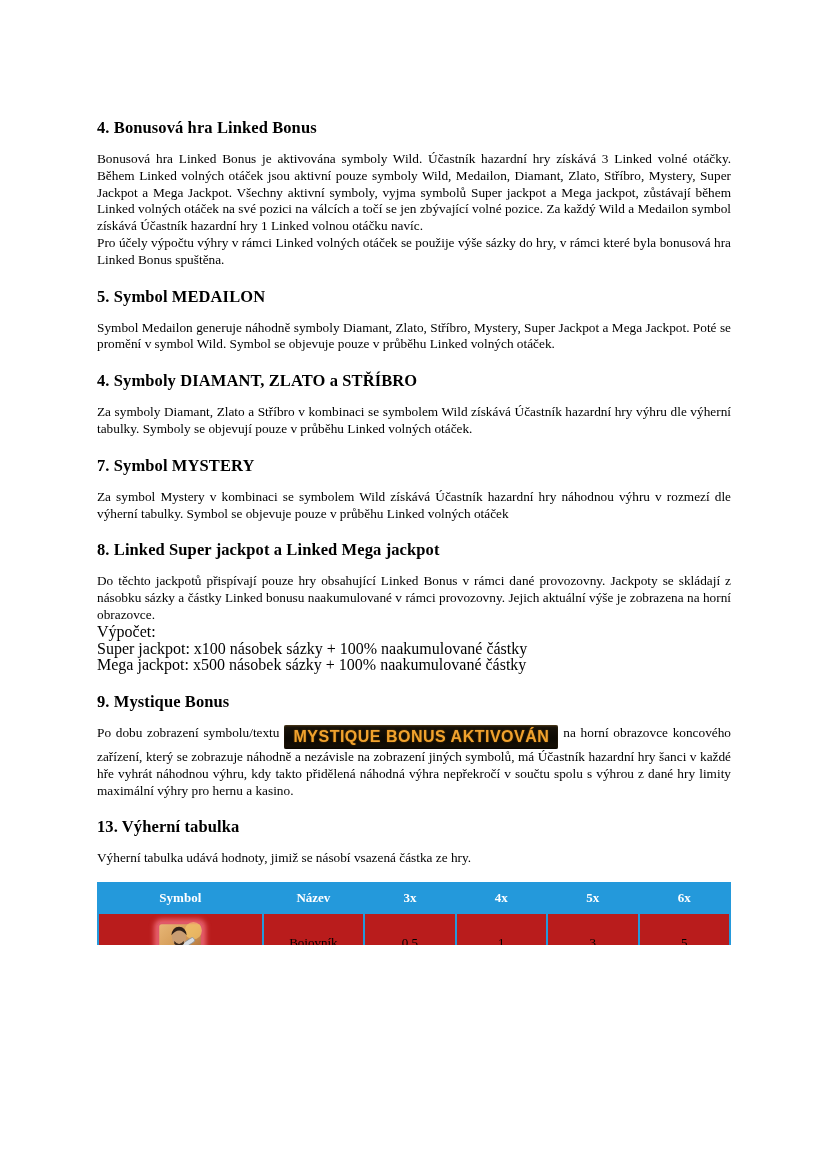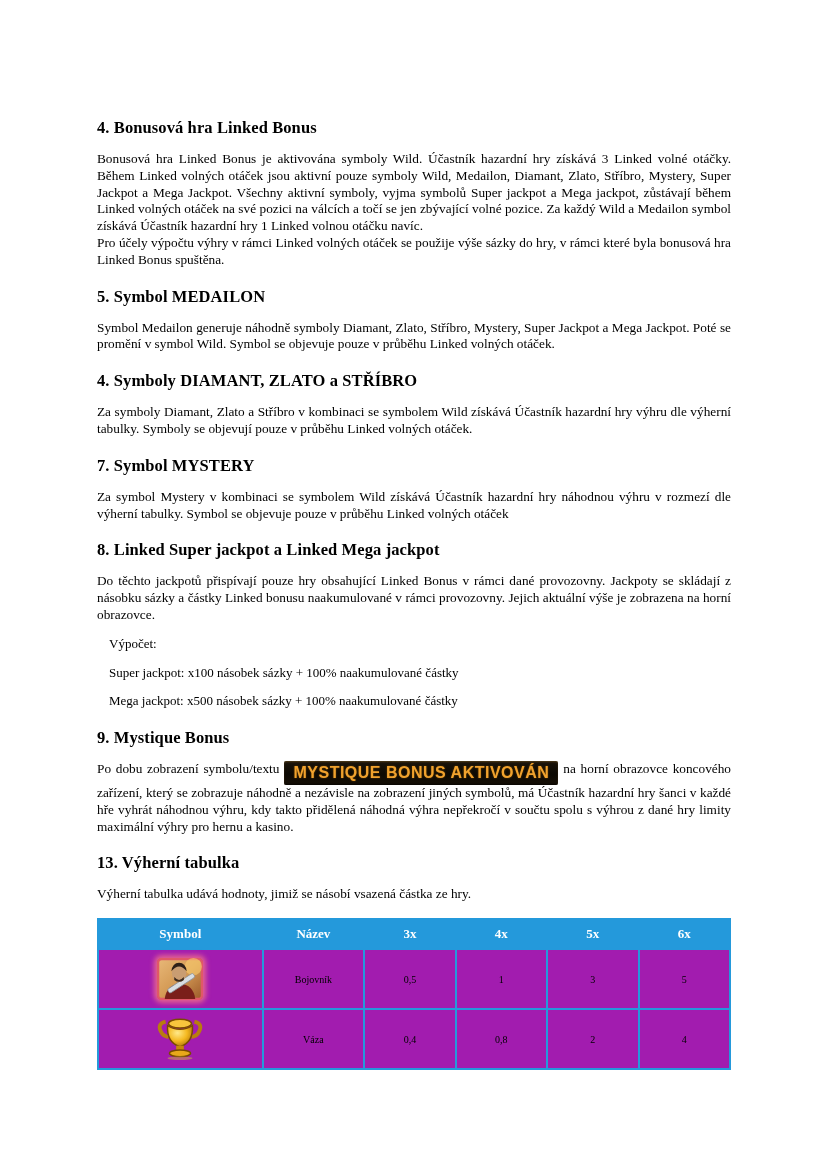--- a/index.html
+++ b/index.html
@@ -1,20 +1,20 @@
 <!DOCTYPE html>
 <html><head>
 <meta charset="utf-8">
 <style>
   html,body { margin:0; padding:0; }
   body { background:#ffffff; }
   .page {
     position: relative;
     width: 827px;
-    height: 1169px;
+    height: 945px;
     background: #ffffff;
     overflow: hidden;
     font-family: "Liberation Serif", serif;
     color: #000000;
   }
   .content {
     position: absolute;
     left: 97px;
     top: 0;
     width: 634px;
@@ -28,24 +28,24 @@
     letter-spacing: 0.1px;
   }
   section:first-child h2.sec-heading { margin-top: 0; }
   p.para {
     font-size: 13.3px;
     line-height: 16.8px;
     text-align: justify;
     margin: 0;
   }
   p.line {
-    font-size: 13px;
+    font-size: 16px;
     line-height: 16.8px;
     text-align: left;
-    margin: 12px;
+    margin: 0;
   }
   .badge {
     display: inline-block;
     background: linear-gradient(180deg, #1a140a 0%, #0c0903 55%, #171006 100%);
     color: #f0a22e;
     font-family: "Liberation Sans", sans-serif;
     font-weight: bold;
     font-size: 16px;
     letter-spacing: 0.5px;
     padding: 4px 9px 3px 9px;
@@ -69,23 +69,23 @@
   }
   table.paytable th {
     background: #2499db;
     color: #ffffff;
     font-size: 13px;
     font-weight: bold;
     height: 24px;
     padding: 2px 4px;
   }
   table.paytable td {
-    font-size: 10px;
+    font-size: 13px;
     height: 54px;
-    background: #a21caf;
+    background: #b91c1c;
     padding: 2px 0;
   }
   .sym-wrap { display:flex; align-items:center; justify-content:center; }
   .warrior-frame {
     width: 46px; height: 42px;
     border-radius: 5px;
     box-shadow: 0 0 5px 3px rgba(248,120,135,0.75);
     display:inline-block;
   }
 </style>

